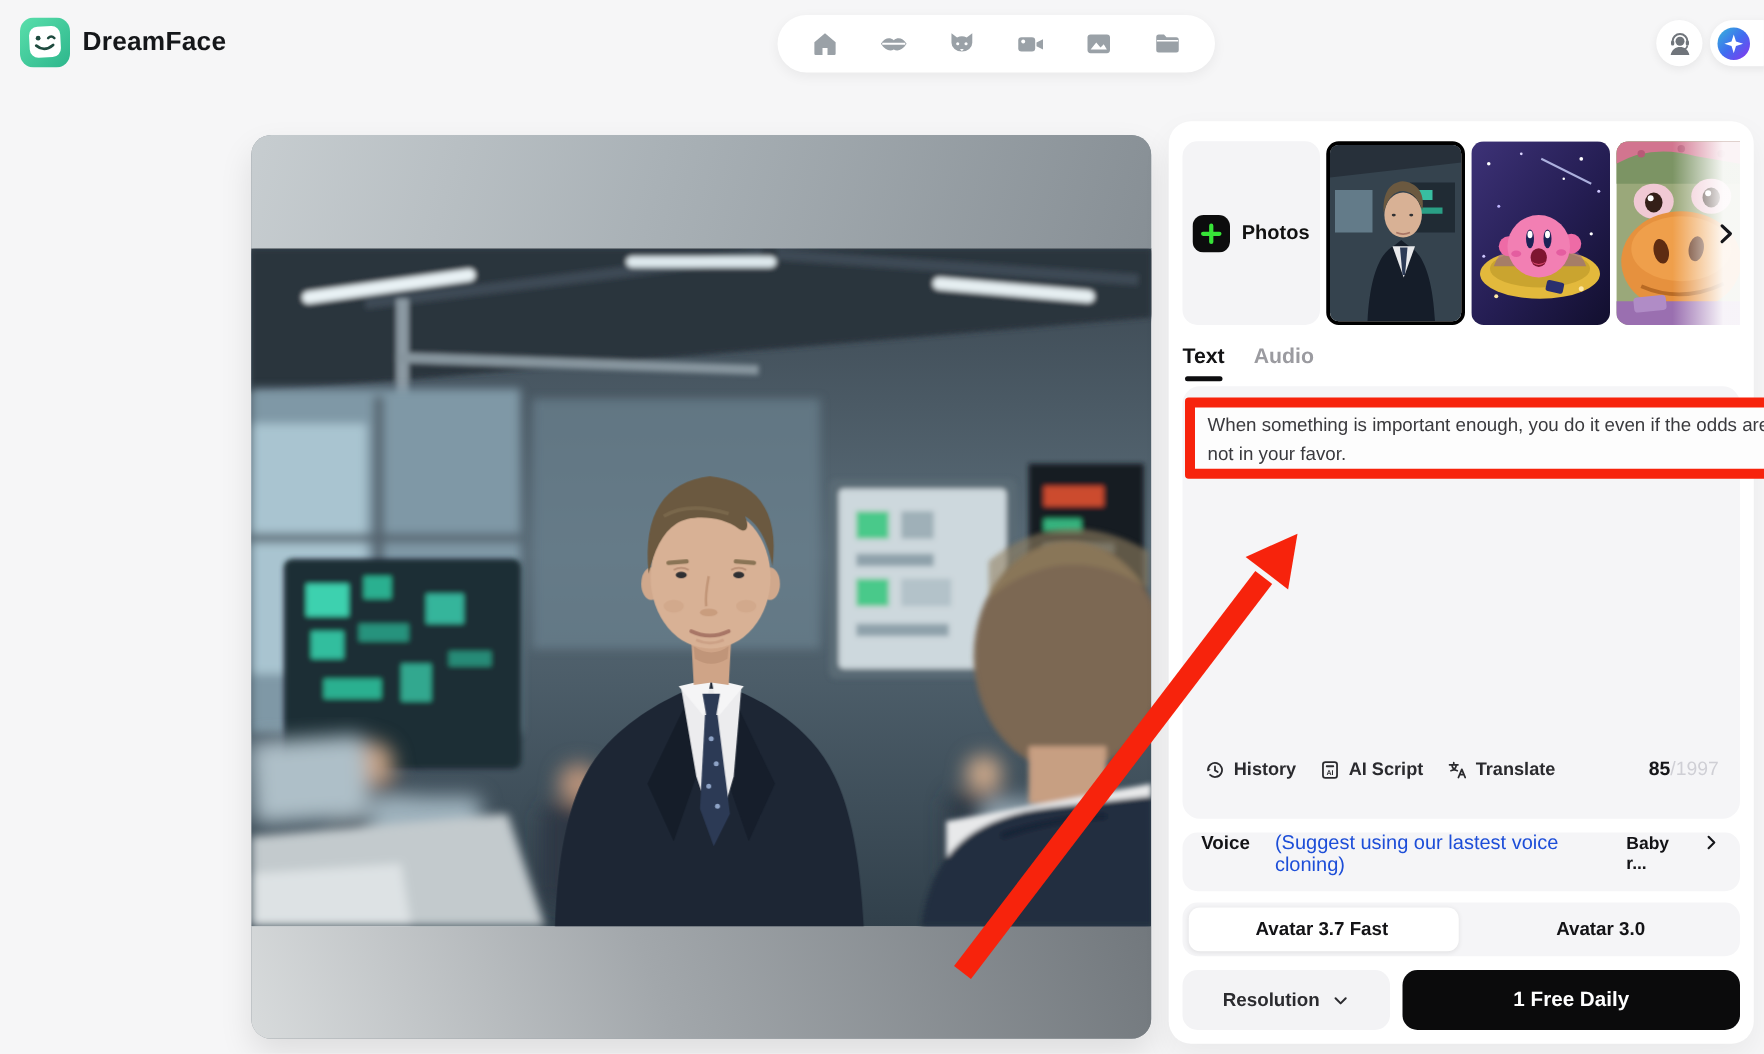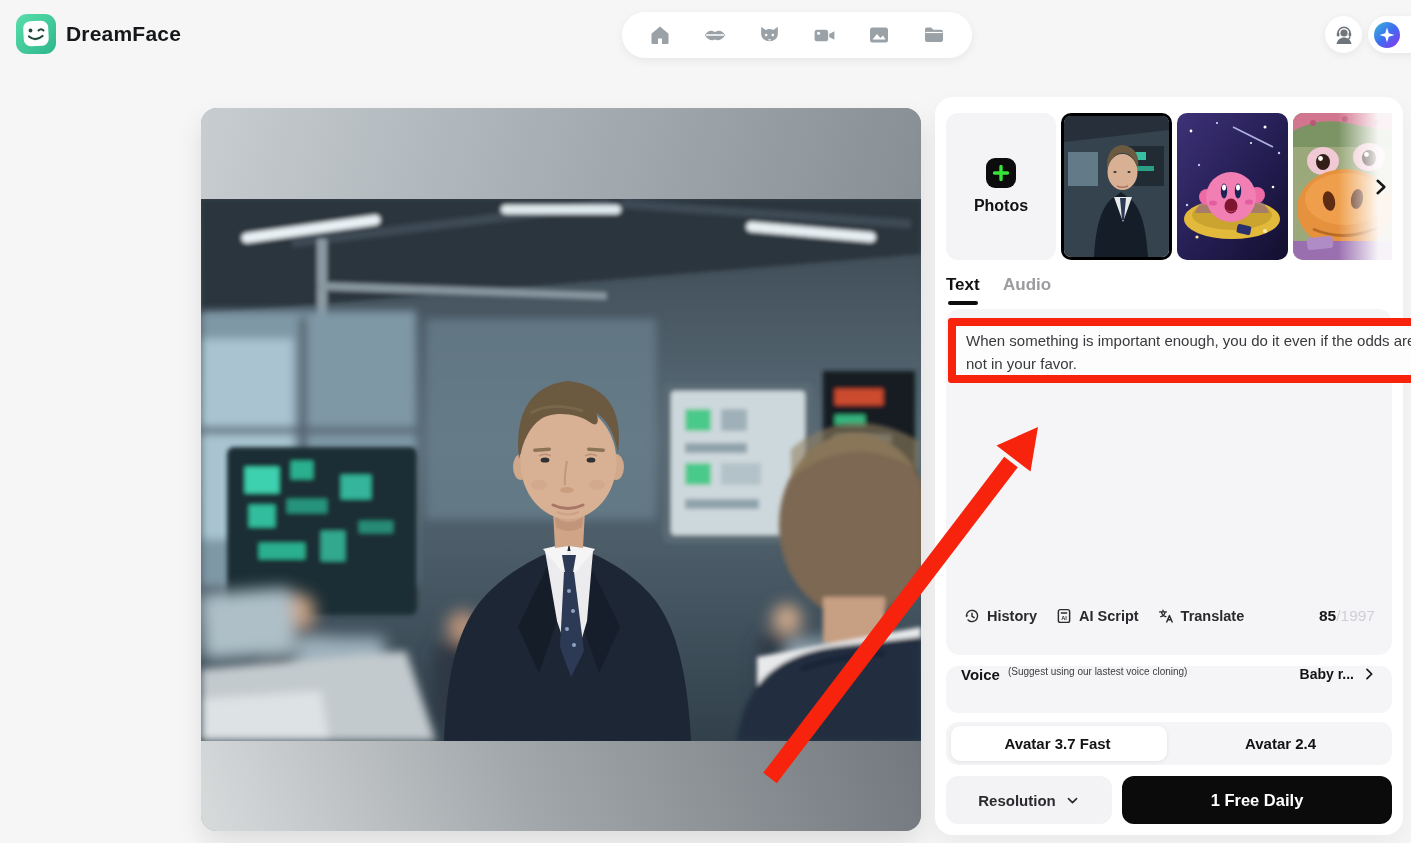--- a/index.html
+++ b/index.html
@@ -23,21 +23,21 @@
   .preview-card { position:absolute; left:201px; top:108px; width:720px; height:723px; border-radius:16px; overflow:hidden;
                   box-shadow:0 12px 26px rgba(0,0,0,.10); background:#8d959b; }
   .band-top { height:91px; background:linear-gradient(105deg,#c7cdd0 0%,#a9b1b6 45%,#878f95 100%); }
   .band-bottom { height:90px; background:linear-gradient(70deg,#d8dbdc 0%,#a2a7ab 45%,#72787d 100%); }
   .photo-svg { display:block; width:720px; height:542px; }
 
   
   .panel { position:absolute; left:935px; top:97px; width:468px; height:738px; background:#fff; border-radius:18px;
            box-shadow:0 10px 24px rgba(0,0,0,.05); }
   .add-card { position:absolute; left:11px; top:16px; width:110px; height:147px; background:#f4f4f6; border-radius:12px;
-              display:flex; flex-direction:column; align-items:center; justify-content:center; gap:9px; cursor:pointer; }
+              display:flex; flex-direction:row; align-items:center; justify-content:center; gap:9px; cursor:pointer; }
   .add-label { font-size:16px; font-weight:600; color:#111; }
   .thumb { position:absolute; top:16px; height:147px; border-radius:10px; overflow:hidden; cursor:pointer; }
   .thumb svg { display:block; }
   .thumb-selected { border:3px solid #000; }
   .thumb-clip { position:absolute; left:358px; top:16px; width:99px; height:147px; border-radius:10px 0 0 10px; overflow:hidden; cursor:pointer; }
   .thumb-fade { position:absolute; right:0; top:0; width:54px; height:100%;
                 background:linear-gradient(to right, rgba(255,255,255,0), rgba(255,255,255,.92) 75%); }
   .scroll-next { position:absolute; left:433px; top:77px; width:26px; height:26px; display:flex; align-items:center; justify-content:center; cursor:pointer; }
 
   .tab { position:absolute; top:178px; font-size:17px; font-weight:700; cursor:pointer; }
@@ -52,21 +52,21 @@
   .script-toolbar { position:absolute; left:0; bottom:0; width:100%; height:48px; display:flex; align-items:flex-start; padding:0 17px; gap:18px; }
   .tool-btn { display:flex; align-items:center; gap:6px; cursor:pointer; }
   .tool-label { font-size:14.5px; font-weight:600; color:#2a2a2e; }
   .counter { margin-left:auto; font-size:15.5px; }
   .count-used { font-weight:700; color:#17171a; }
   .count-max { color:#cfcfd5; }
 
   .voice-row { position:absolute; left:11px; top:569px; width:446px; height:47px; background:#f5f5f7; border-radius:12px;
                display:flex; align-items:flex-start; padding:0 15px; cursor:pointer; }
   .voice-label { font-size:15px; font-weight:700; color:#131316; }
-  .voice-hint { font-size:10px; color:#404040; margin-left:8px; }
+  .voice-hint { font-size:16px; color:#1d4ed8; margin-left:20px; }
   .voice-value { margin-left:auto; font-size:14px; font-weight:700; color:#131316; }
 
   .mode-toggle { position:absolute; left:11px; top:625px; width:446px; height:43px; background:#f5f5f7; border-radius:12px; display:flex; }
   .mode-thumb { position:absolute; left:5px; top:4px; width:216px; height:35px; background:#fff; border-radius:9px;
                 box-shadow:0 1px 4px rgba(0,0,0,.08); }
   .mode-opt { position:relative; flex:1; display:flex; align-items:center; justify-content:center; font-size:15px; font-weight:700; color:#131316; cursor:pointer; }
 
   .resolution-btn { position:absolute; left:11px; top:679px; width:166px; height:48px; background:#f3f3f5; border-radius:12px;
                     display:flex; align-items:center; justify-content:center; gap:9px; font-size:15px; font-weight:600; color:#2b2b2f; cursor:pointer; }
   .cta-btn { position:absolute; left:187px; top:679px; width:270px; height:48px; background:#0b0b0c; border-radius:12px;
@@ -437,21 +437,21 @@
       <span class="voice-hint">(Suggest using our lastest voice cloning)</span>
       <span class="voice-value">Baby r...</span>
       <svg width="16" height="16" viewBox="0 0 24 24" style="margin-left:7px">
         <path d="M9 5 16 12 9 19" stroke="#15161a" stroke-width="2.6" fill="none" stroke-linecap="round" stroke-linejoin="round"></path>
       </svg>
     </div>
 
     <div class="mode-toggle">
       <div class="mode-thumb"></div>
       <div class="mode-opt">Avatar 3.7 Fast</div>
-      <div class="mode-opt">Avatar 2.4</div>
+      <div class="mode-opt">Avatar 3.0</div>
     </div>
 
     <div class="resolution-btn">
       <span>Resolution</span>
       <svg width="15" height="15" viewBox="0 0 24 24">
         <path d="M5.5 9 12 15.5 18.5 9" stroke="#2b2b2f" stroke-width="2.6" fill="none" stroke-linecap="round" stroke-linejoin="round"></path>
       </svg>
     </div>
     <div class="cta-btn">1 Free Daily</div>
   </aside>

